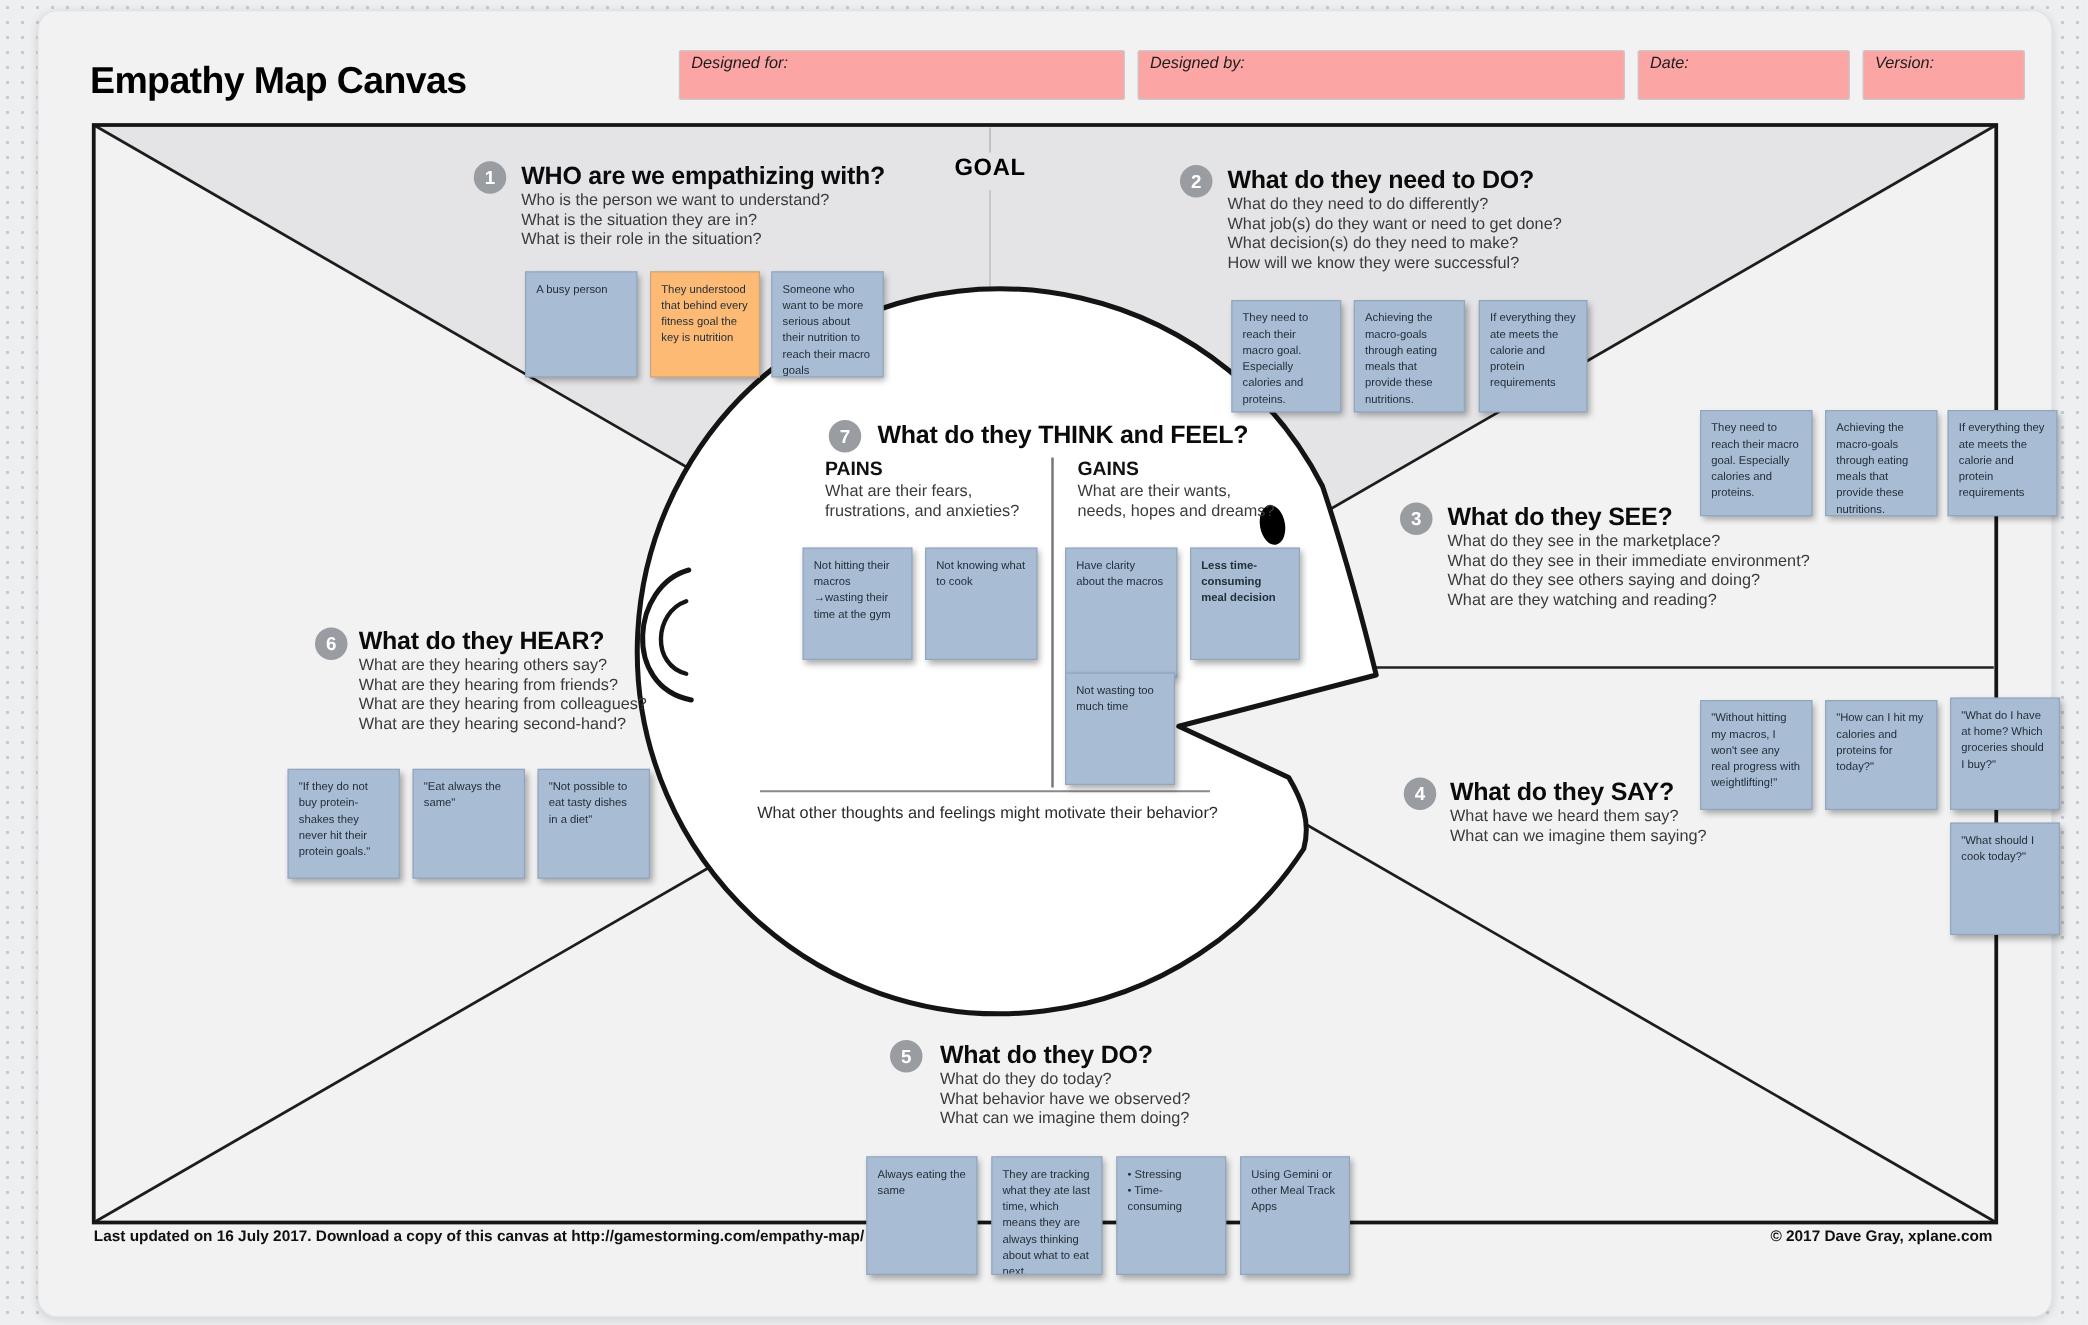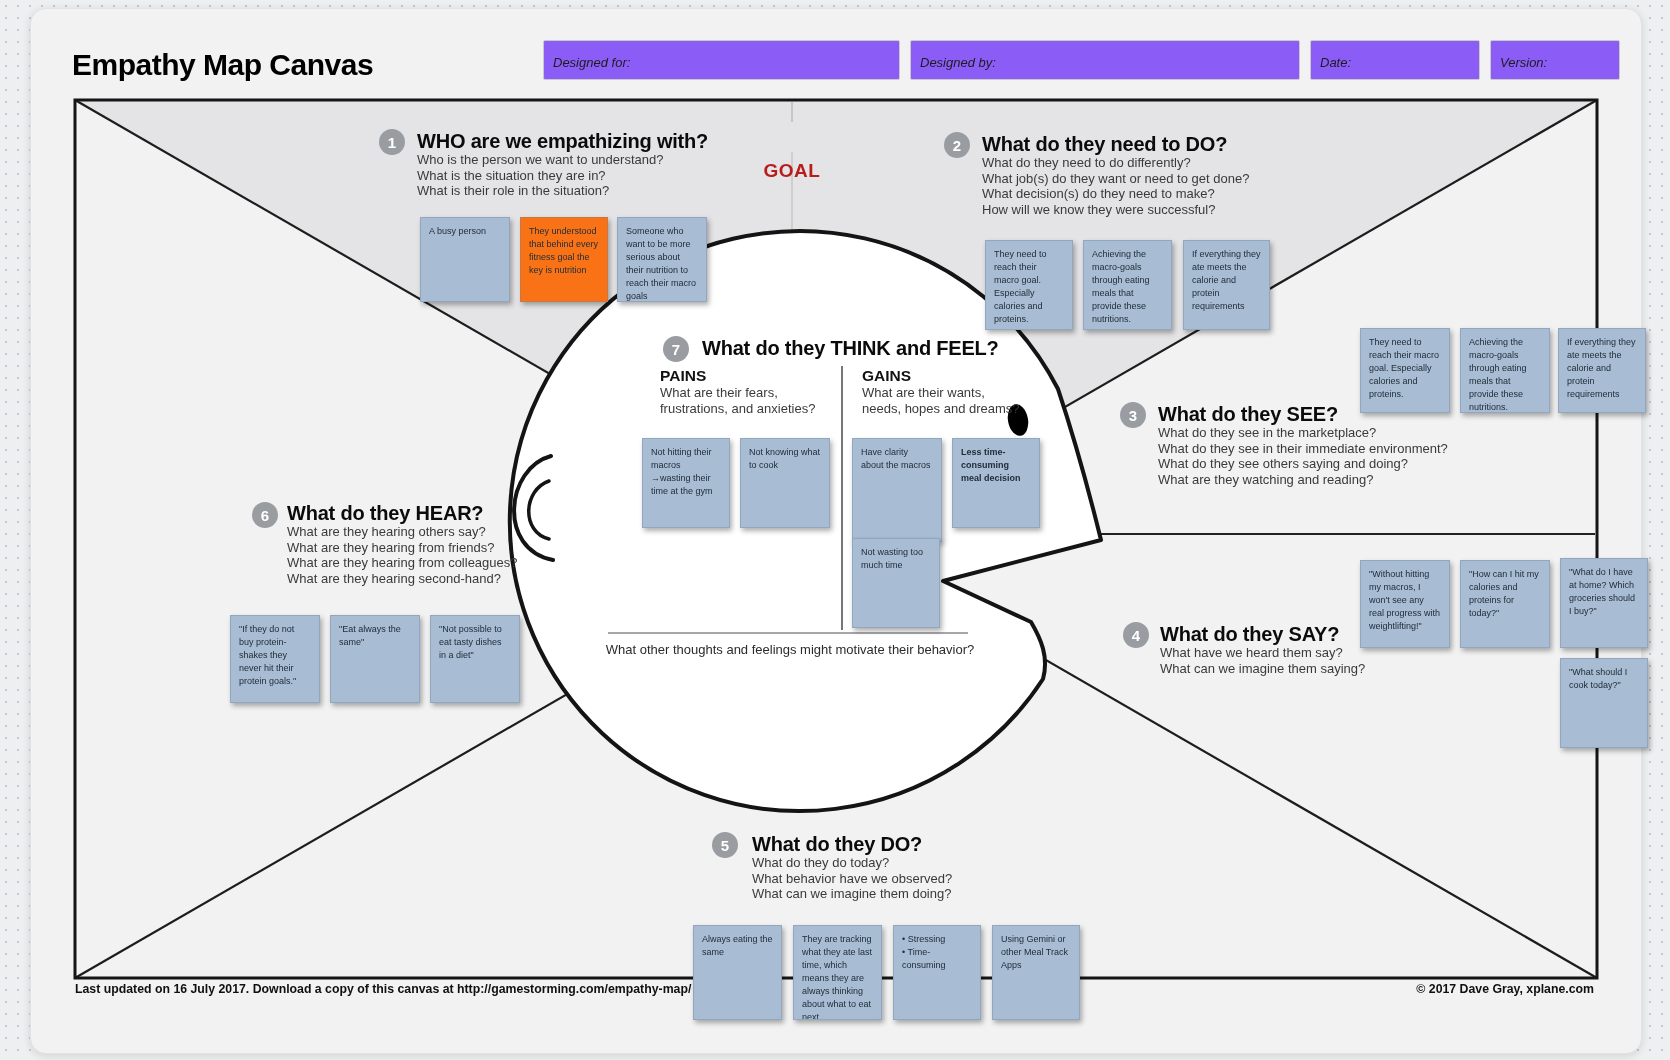--- a/index.html
+++ b/index.html
@@ -15,37 +15,37 @@
     position:absolute;left:30px;top:8px;width:1610px;height:1044px;
     background:#f2f2f3;border-radius:16px;border:1px solid #e2e3e5;
     box-shadow:0 2px 8px rgba(0,0,0,.12);
   }
   svg.diagram{position:absolute;left:0;top:0}
   .main-title{
     position:absolute;left:72px;top:48px;font-size:30px;font-weight:900;
     color:#000;letter-spacing:-.5px;
   }
   .field{
-    position:absolute;top:40px;height:40px;background:#8b5cf6;
+    position:absolute;top:40px;height:40px;background:#fca5a5;
     border:1px solid #c9c9c9;border-radius:2px;box-sizing:border-box;
-    padding:12px 9px;
+    padding:0 9px;
   }
   .field-label{font-style:italic;font-size:13px;color:#1d1d1d}
   .badge{
     position:absolute;width:26px;height:26px;border-radius:50%;
     background:#999da1;color:#fff;font-weight:700;font-size:15px;
     display:flex;align-items:center;justify-content:center;
   }
   .sec-title{font-size:20px;font-weight:700;color:#0b0b0b;line-height:22px;white-space:nowrap;letter-spacing:-.2px}
   .qs{margin-top:0}
   .q{font-size:13px;color:#3a3a3a;line-height:15.5px;white-space:nowrap}
   .sub-label{font-size:15.5px;font-weight:700;color:#111;line-height:18px}
   .goal{
     position:absolute;left:758px;top:124px;width:68px;text-align:center;
-    font-size:19px;font-weight:700;color:#b91c1c;letter-spacing:.5px;margin-top:36px;
+    font-size:19px;font-weight:700;color:#000000;letter-spacing:.5px;
   }
   .motivation{
     position:absolute;left:598px;top:642px;width:384px;text-align:center;
     font-size:13px;color:#2b2b2b;
   }
   .footer-left{position:absolute;left:75px;top:982px;font-size:12.3px;font-weight:700;color:#101010}
   .footer-right{position:absolute;right:76px;top:982px;font-size:12.3px;font-weight:700;color:#101010}
   .note{
     position:absolute;box-sizing:border-box;padding:7px 8px;
     font-size:9px;line-height:1.45;color:#222e3a;white-space:pre-line;
@@ -179,21 +179,21 @@
   <div class="q">What are their wants,</div>
   <div class="q">needs, hopes and dreams?</div>
 </div>
 <div class="motivation">What other thoughts and feelings might motivate their behavior?</div>
 
 <div class="footer-left">Last updated on 16 July 2017. Download a copy of this canvas at http://gamestorming.com/empathy-map/</div>
 <div class="footer-right">© 2017 Dave Gray, xplane.com</div>
 
 <div>
     <div class="note" style="left: 420px; top: 217px; width: 90px; height: 85px; background: rgb(168, 188, 211);">A busy person</div>
-    <div class="note" style="left: 520px; top: 217px; width: 88px; height: 85px; background: #f97316;">They understood that behind every fitness goal the key is nutrition</div>
+    <div class="note" style="left: 520px; top: 217px; width: 88px; height: 85px; background: #fdba74;">They understood that behind every fitness goal the key is nutrition</div>
     <div class="note" style="left: 617px; top: 217px; width: 90px; height: 85px; background: rgb(168, 188, 211);">Someone who want to be more serious about their nutrition to reach their macro goals</div>
     <div class="note" style="left: 985px; top: 240px; width: 88px; height: 90px; background: rgb(168, 188, 211);">They need to reach their macro goal. Especially calories and proteins.</div>
     <div class="note" style="left: 1083px; top: 240px; width: 89px; height: 90px; background: rgb(168, 188, 211);">Achieving the macro-goals through eating meals that provide these nutritions.</div>
     <div class="note" style="left: 1183px; top: 240px; width: 87px; height: 90px; background: rgb(168, 188, 211);">If everything they ate meets the calorie and protein requirements</div>
     <div class="note" style="left: 1360px; top: 328px; width: 90px; height: 85px; background: rgb(168, 188, 211);">They need to reach their macro goal. Especially calories and proteins.</div>
     <div class="note" style="left: 1460px; top: 328px; width: 90px; height: 85px; background: rgb(168, 188, 211);">Achieving the macro-goals through eating meals that provide these nutritions.</div>
     <div class="note" style="left: 1558px; top: 328px; width: 88px; height: 85px; background: rgb(168, 188, 211);">If everything they ate meets the calorie and protein requirements</div>
     <div class="note" style="left: 642px; top: 438px; width: 88px; height: 90px; background: rgb(168, 188, 211);">Not hitting their macros →wasting their time at the gym</div>
     <div class="note" style="left: 740px; top: 438px; width: 90px; height: 90px; background: rgb(168, 188, 211);">Not knowing what to cook</div>
     <div class="note" style="left: 852px; top: 438px; width: 90px; height: 104px; background: rgb(168, 188, 211);">Have clarity about the macros</div>

